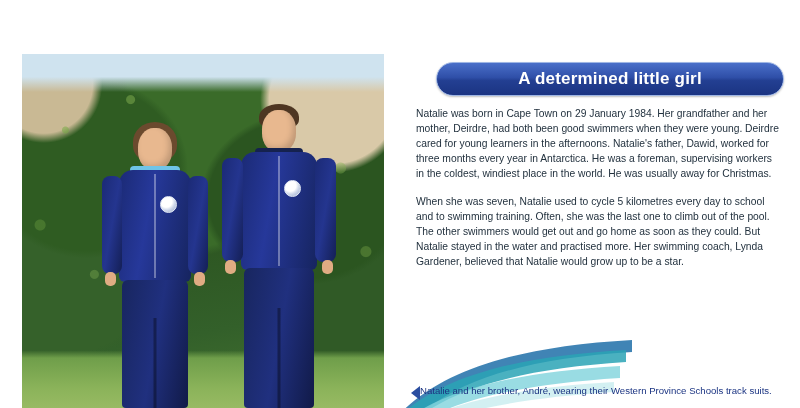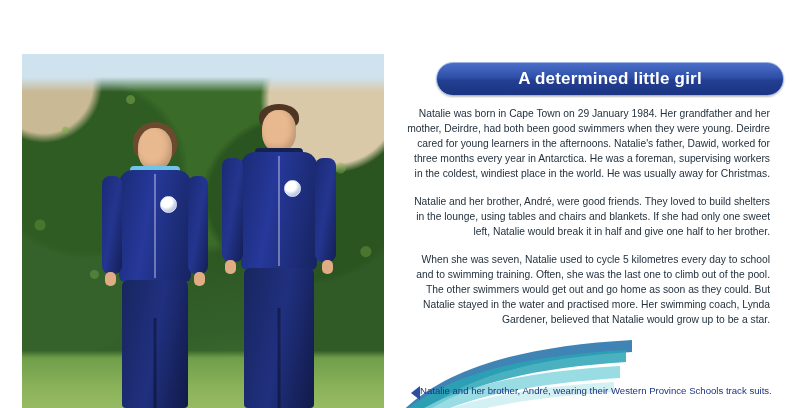--- a/index.html
+++ b/index.html
@@ -137,23 +137,22 @@
   .title-bar h1 {
     margin: 0;
     font-size: 17px;
     font-weight: bold;
     color: #ffffff;
     letter-spacing: .2px;
   }
 
   .body-text {
     position: absolute;
-    left: 404px; top: 66px;
+    left: 416px; top: 66px;
     width: 366px;
-    text-align: right;
   }
   .body-text p {
     margin: 0 0 13px 0;
     font-size: 10.3px;
     line-height: 15px;
     color: #23323f;
   }
 
   .caption-band {
     position: absolute;
@@ -236,21 +235,20 @@
       <path d="M-2,126 C22,88 96,62 232,54 L232,64 C104,72 30,94 0,126 Z" fill="#c8ecef" opacity="0.8"></path>
     </svg>
   </div>
 
   <div class="title-bar">
     <h1>A determined little girl</h1>
   </div>
 
   <div class="body-text">
     <p>Natalie was born in Cape Town on 29 January 1984.  Her grandfather and her mother, Deirdre, had both been good swimmers when they were young.  Deirdre cared for young learners in the afternoons.  Natalie's father, Dawid, worked for three months every year in Antarctica.  He was a foreman, supervising workers in the coldest, windiest place in the world.  He was usually away for Christmas.</p>
-    <p>Natalie and her brother, André, were good friends.  They loved to build shelters in the lounge, using tables and chairs and blankets.  If she had only one sweet left, Natalie would break it in half and give one half to her brother.</p>
     <p>When she was seven, Natalie used to cycle 5 kilometres every day to school and to swimming training.  Often, she was the last one to climb out of the pool.  The other swimmers would get out and go home as soon as they could.  But Natalie stayed in the water and practised more.  Her swimming coach, Lynda Gardener, believed that Natalie would grow up to be a star.</p>
   </div>
 
   <div class="caption-band">
     <span class="arrow"></span>
     <p>Natalie and her brother, André, wearing their Western Province Schools track suits.</p>
   </div>
 
   <div class="page-number">9</div>
 

